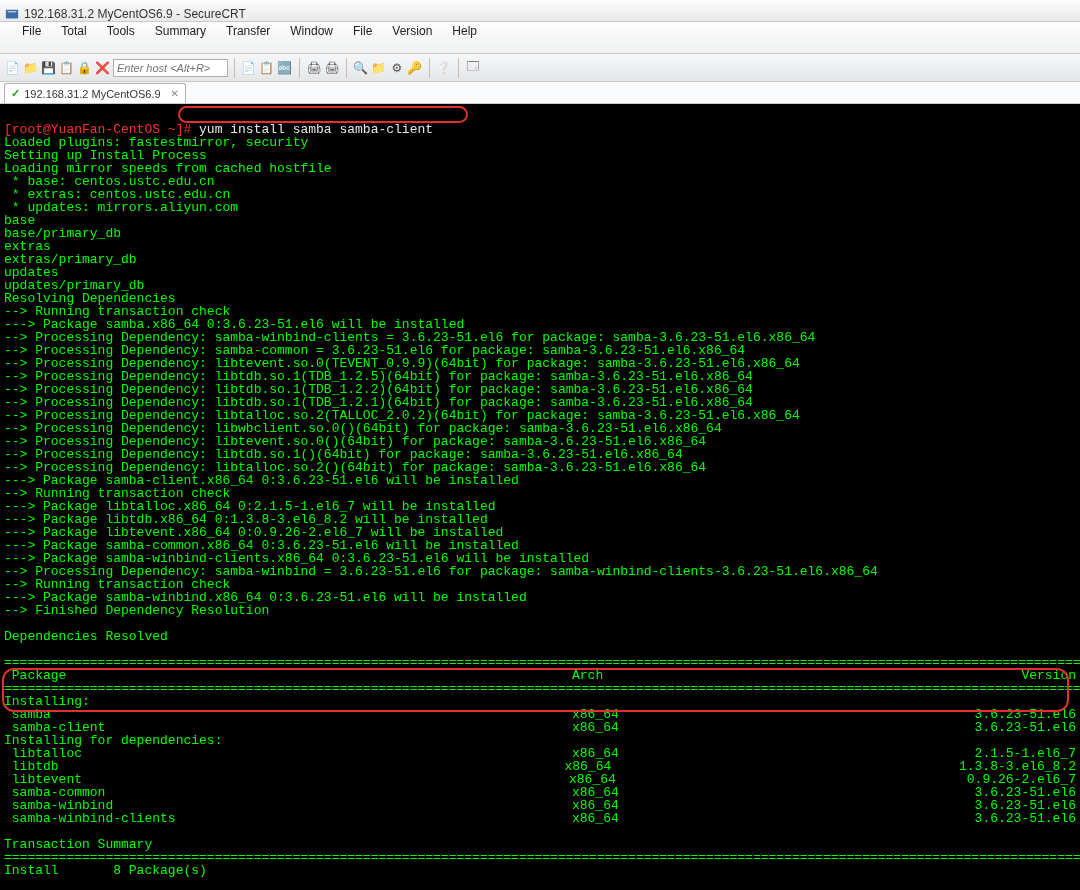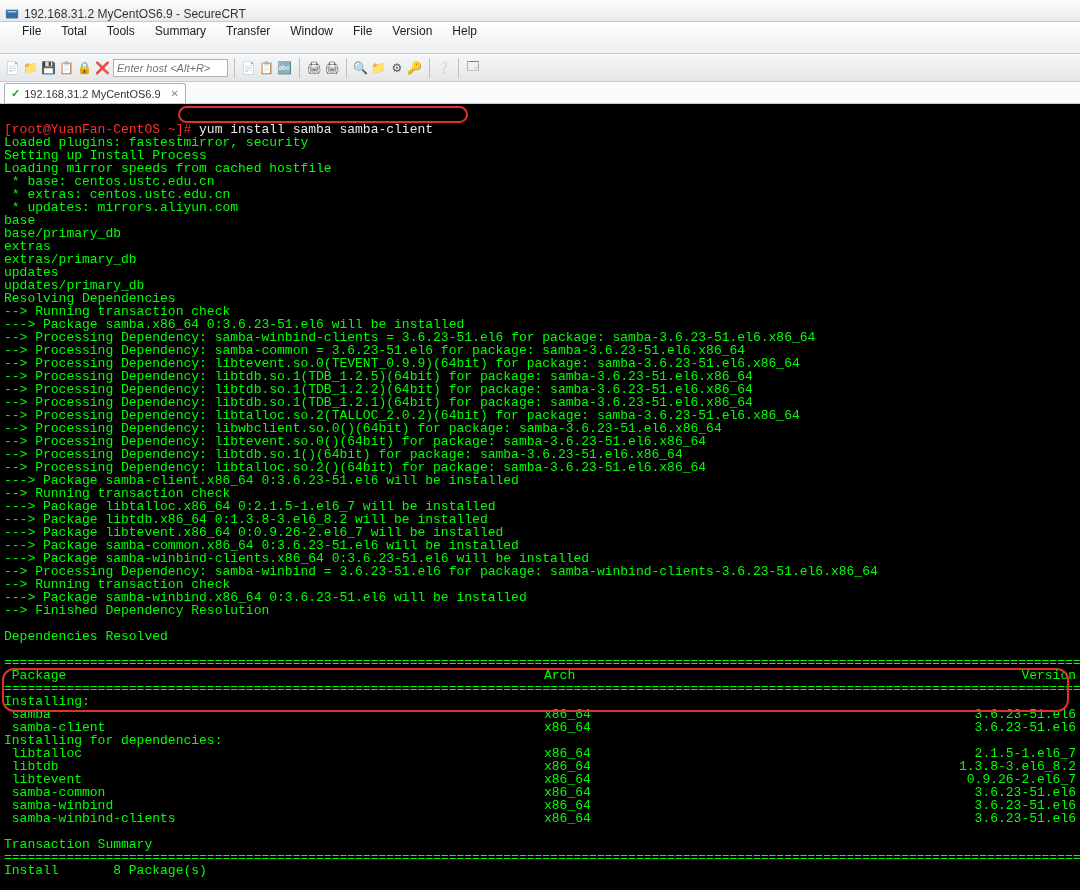--- a/index.html
+++ b/index.html
@@ -109,21 +109,21 @@
 .red-box {
   position: absolute;
   border: 2px solid #e03030;
   border-radius: 12px;
   pointer-events: none;
 }
 .divider-line { color: #00ff00; letter-spacing: 0; }
 .hdr { color: #00ff00; }
 .pkg-row { display: flex; }
 .pkg-name { width: 540px; }
-.pkg-arch { width: 400px; }
+.pkg-arch { width: 400px; margin-left: 28px; }
 .pkg-ver { flex: 1; text-align: right; }
 </style>
 </head>
 <body>
 
 <div class="title-bar">
   <span class="title-icon">
     <svg viewBox="0 0 16 16" width="14" height="14">
         <rect x="1" y="3" width="14" height="10" fill="#3a6ea5" rx="1"></rect>
         <rect x="3" y="5" width="10" height="1" fill="#fff"></rect>

